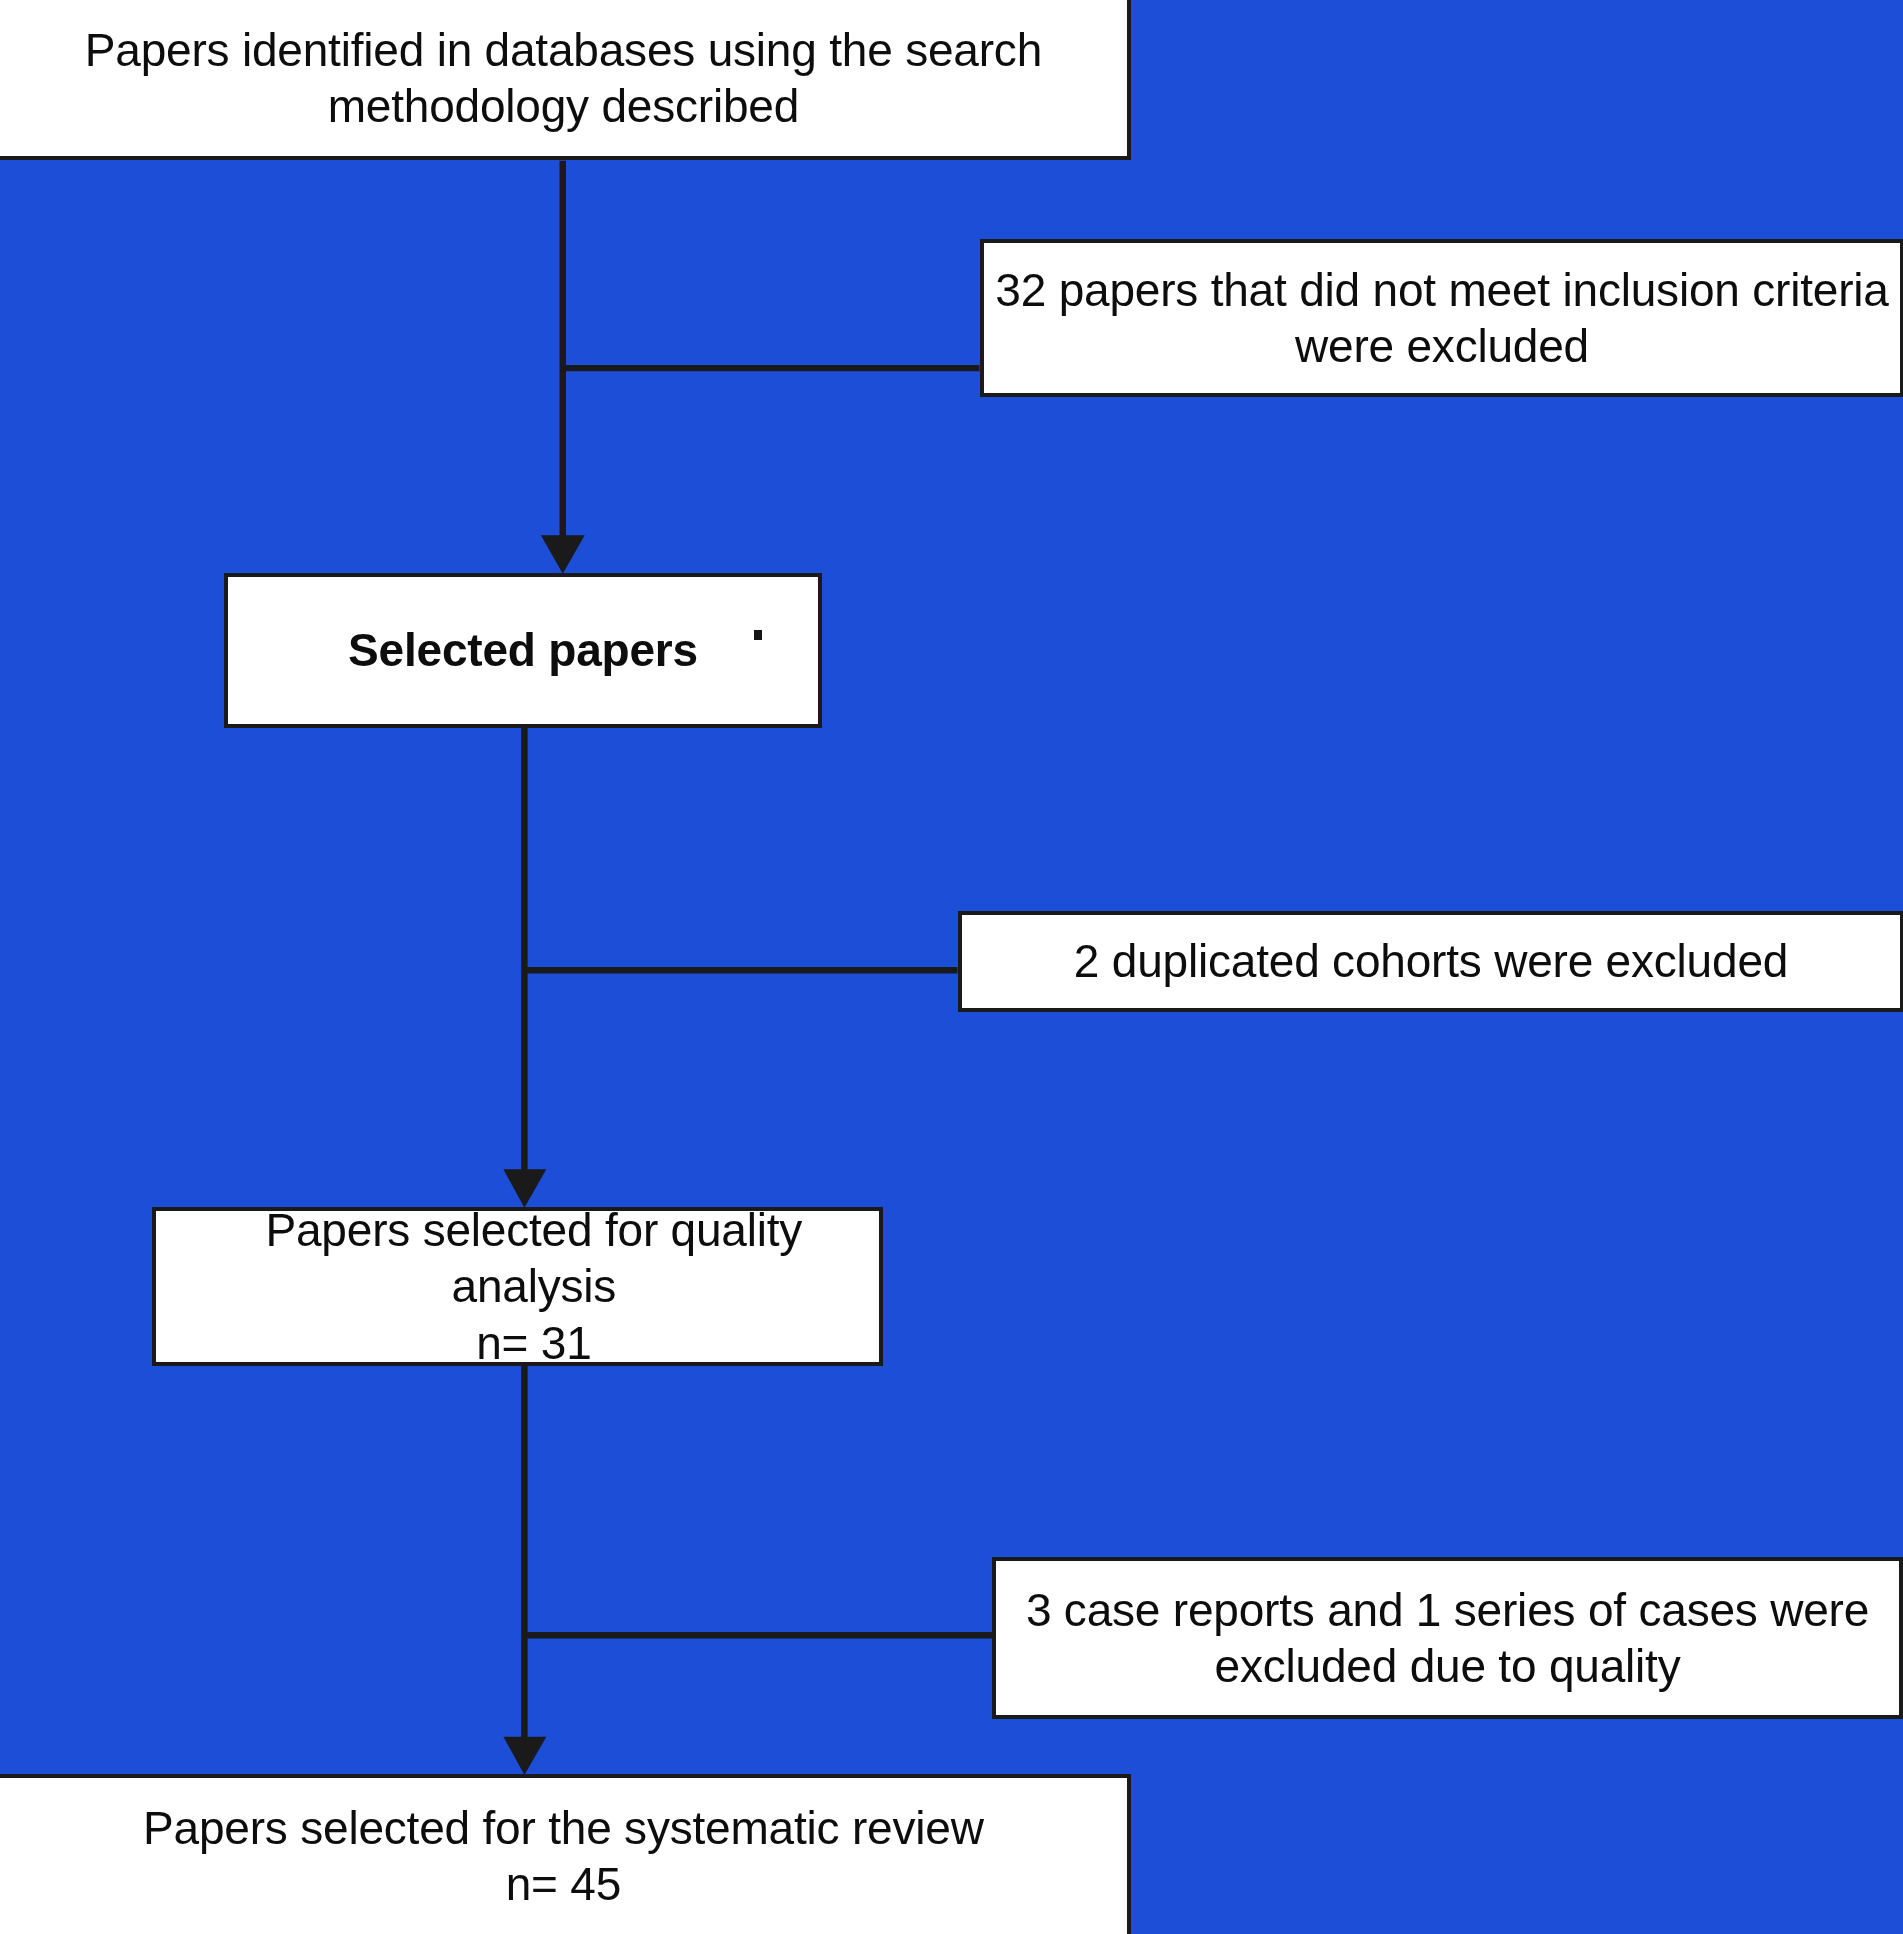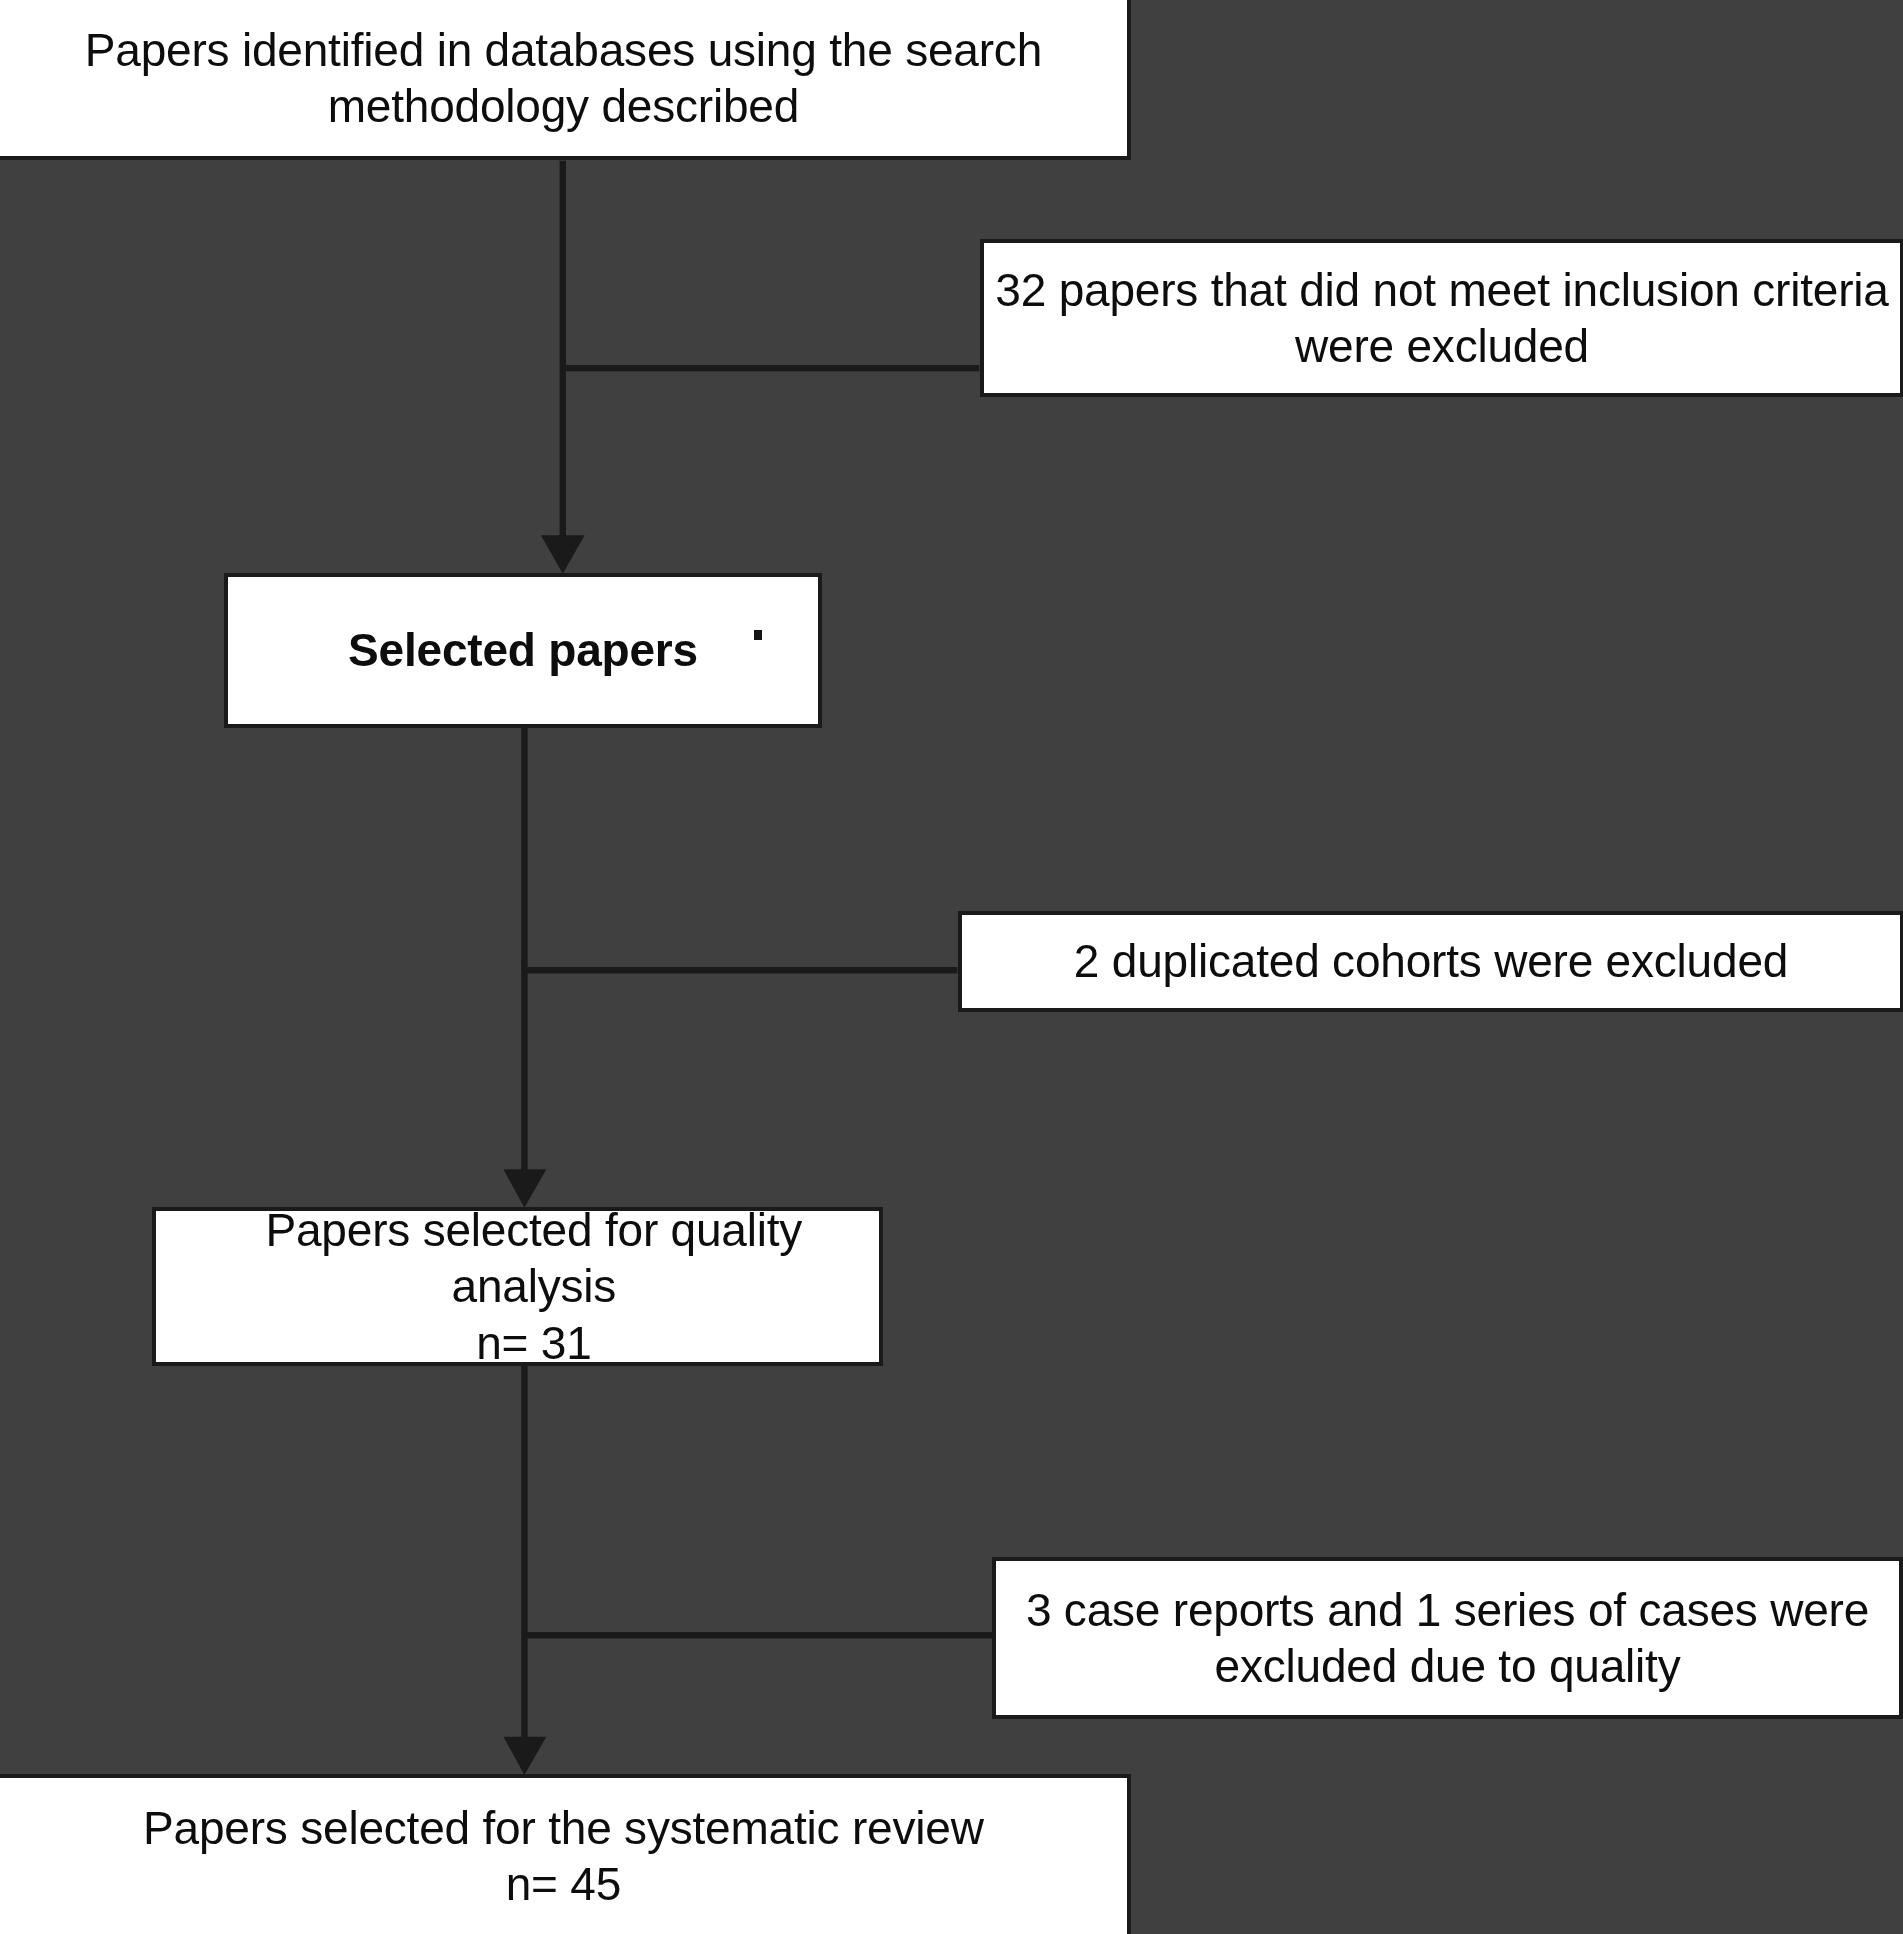--- a/index.html
+++ b/index.html
@@ -4,21 +4,21 @@
 <style>
   html, body {
     margin: 0;
     padding: 0;
     background: #ffffff;
   }
   #flow-root {
     position: relative;
     width: 1903px;
     height: 1934px;
-    background: #404040;
+    background: #1d4ed8;
     font-family: "Liberation Sans", sans-serif;
     overflow: hidden;
   }
   .node {
     position: absolute;
     box-sizing: border-box;
     border: 4.6px solid #1a1a1a;
     background: #ffffff;
     display: flex;
     align-items: center;

